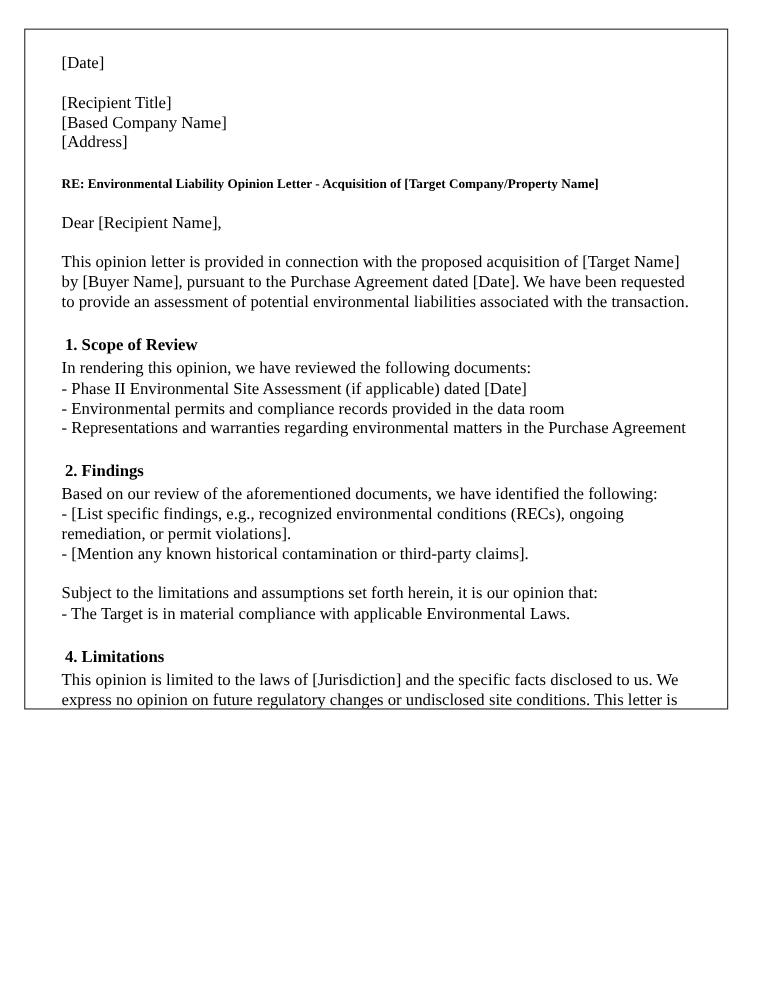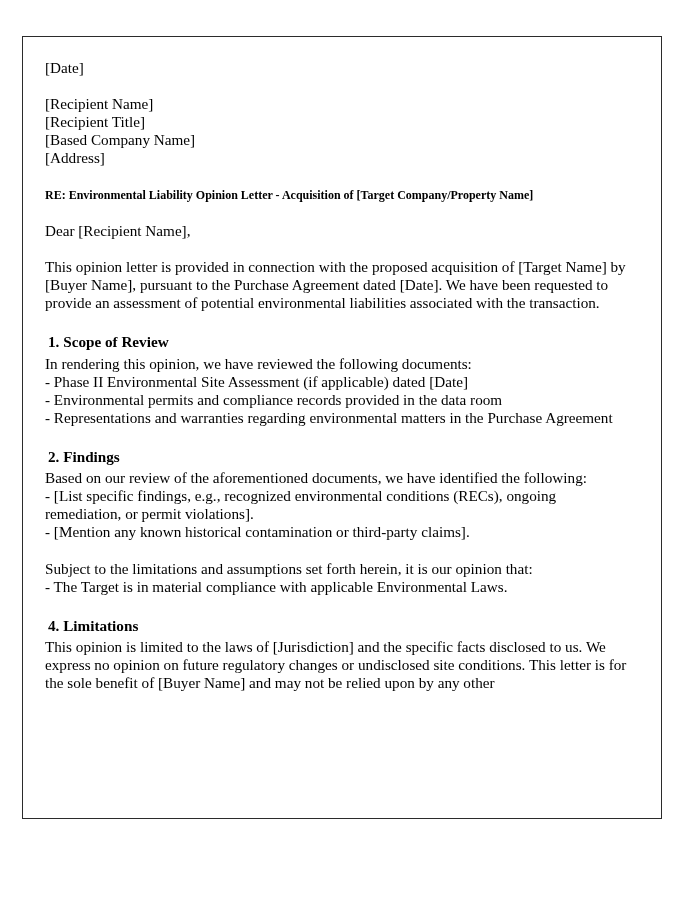--- a/index.html
+++ b/index.html
@@ -12,27 +12,28 @@
     width: 700px;
     height: 900px;
     overflow: hidden;
     font-family: "Liberation Serif", "DejaVu Serif", serif;
     color: #000000;
   }
 
   #page {
     position: absolute;
     left: 22px;
-    top: 36px;
+    top: 26px;
     width: 640px;
-    height: 783px;
+    height: 619px;
     border: 1px solid #2b2b2b;
     background: #ffffff;
     box-sizing: border-box;
     overflow: hidden;
+    padding-left: 11px;
   }
 
   #page-inner {
     padding: 22px 30px 0 22px;
     box-sizing: border-box;
   }
 
   .doc-line,
   .doc-para {
     font-size: 15.2px;
@@ -70,21 +71,20 @@
 </head>
 <body>
 
 <div id="page">
   <div id="page-inner">
 
     <p class="doc-line">[Date]</p>
 
     <div class="blank">&nbsp;</div>
 
-    <p class="doc-line">[Recipient Name]</p>
     <p class="doc-line">[Recipient Title]</p>
     <p class="doc-line">[Based Company Name]</p>
     <p class="doc-line">[Address]</p>
 
     <div class="blank">&nbsp;</div>
 
     <p class="subject">RE: Environmental Liability Opinion Letter - Acquisition of [Target Company/Property Name]</p>
 
     <div class="blank">&nbsp;</div>
 

